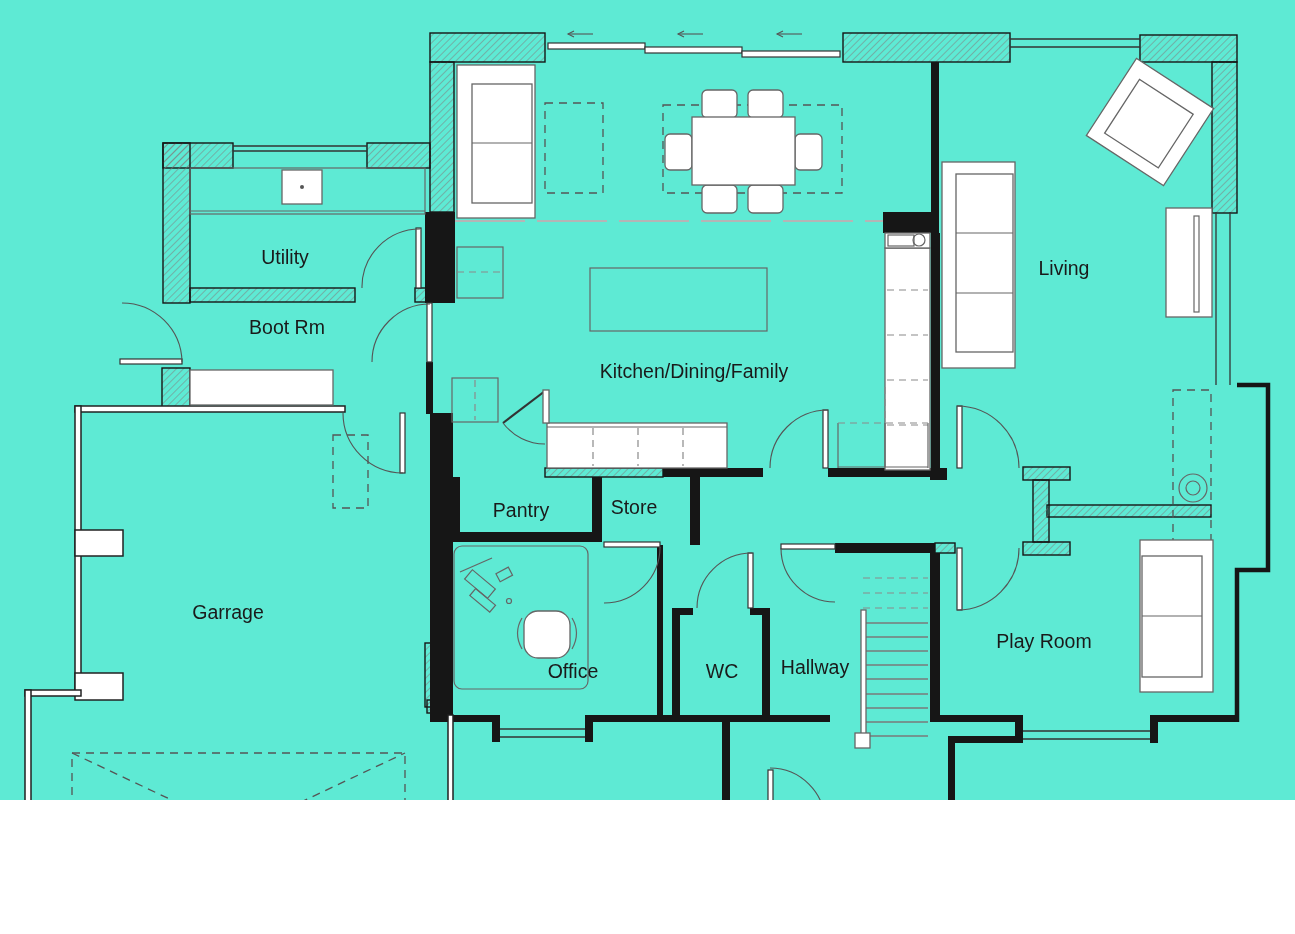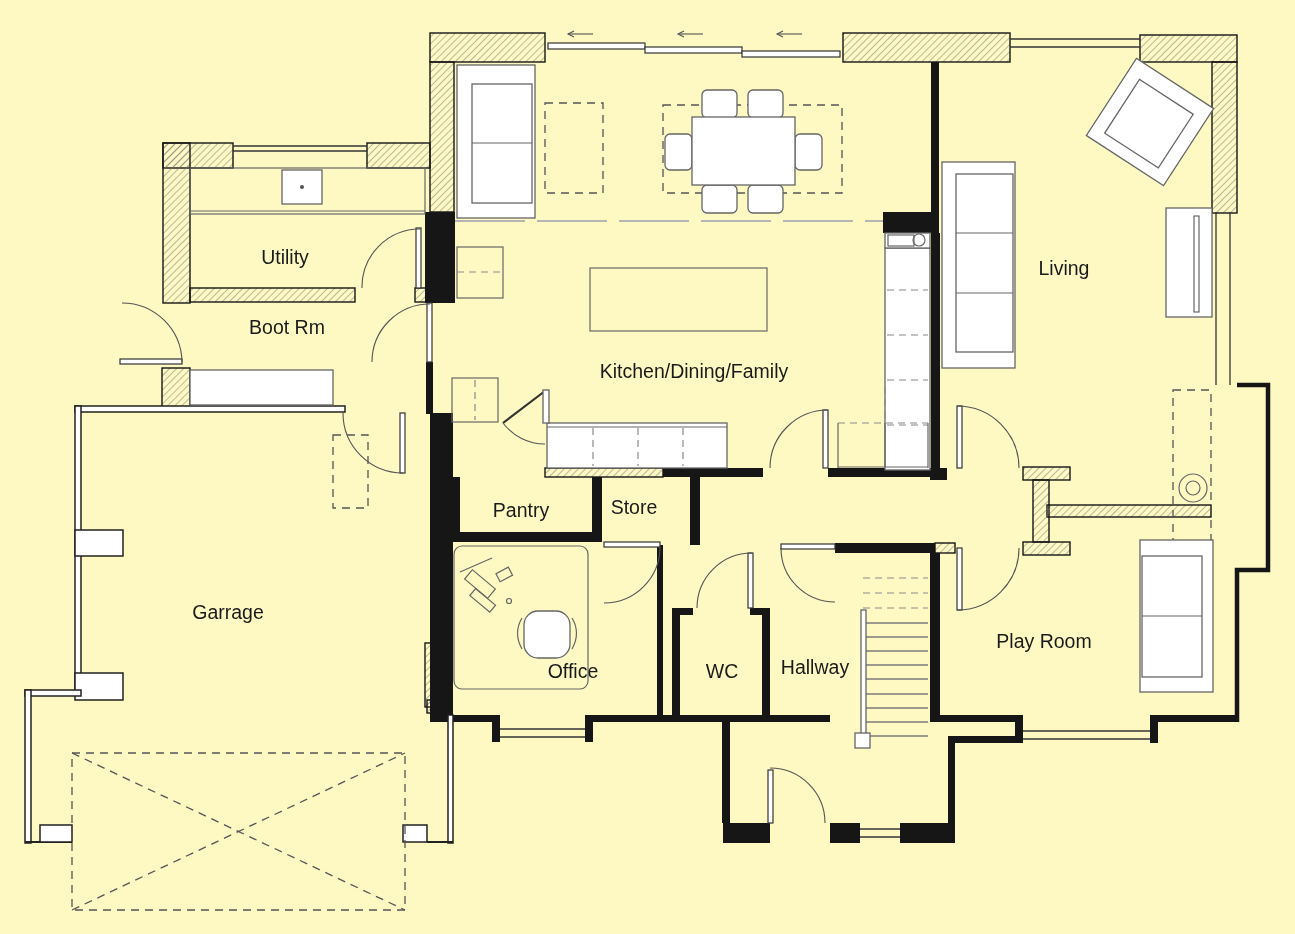--- a/index.html
+++ b/index.html
@@ -1,16 +1,16 @@
 <!DOCTYPE html>
 <html><head>
 <meta charset="utf-8">
 <style>
   html,body{margin:0;padding:0;background:#ffffff;}
-  .plan{position:relative;width:1295px;height:934px;background:#fef9c3;overflow:hidden;}
+  .plan{position:relative;width:1295px;height:800px;background:#5eead4;overflow:hidden;}
   svg{position:absolute;left:0;top:0;}
   .wh{fill:url(#hatch);stroke:#161616;stroke-width:1.4;}
   .wb{fill:#161616;stroke:none;}
   .tw{fill:#ffffff;stroke:#222222;stroke-width:1.5;}
   .win{stroke:#333333;stroke-width:1.3;fill:none;}
   .leaf{fill:#ffffff;stroke:#333333;stroke-width:1.2;}
   .arc{fill:none;stroke:#555555;stroke-width:1.1;}
   .fur{fill:#ffffff;stroke:#666666;stroke-width:1.3;}
   .furl{fill:none;stroke:#666666;stroke-width:1.2;}
   .dash{fill:none;stroke:#555555;stroke-width:1.3;stroke-dasharray:8 6;}

